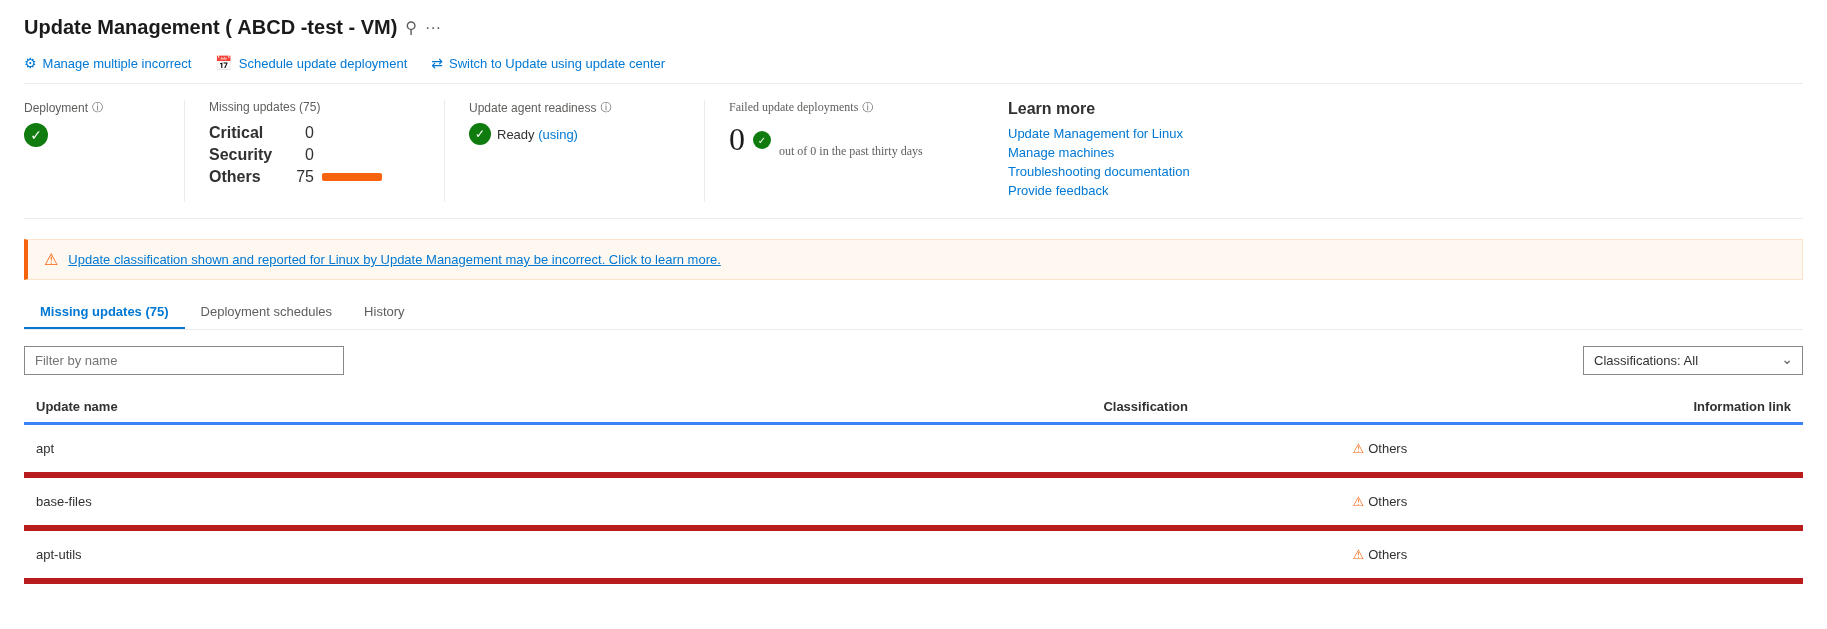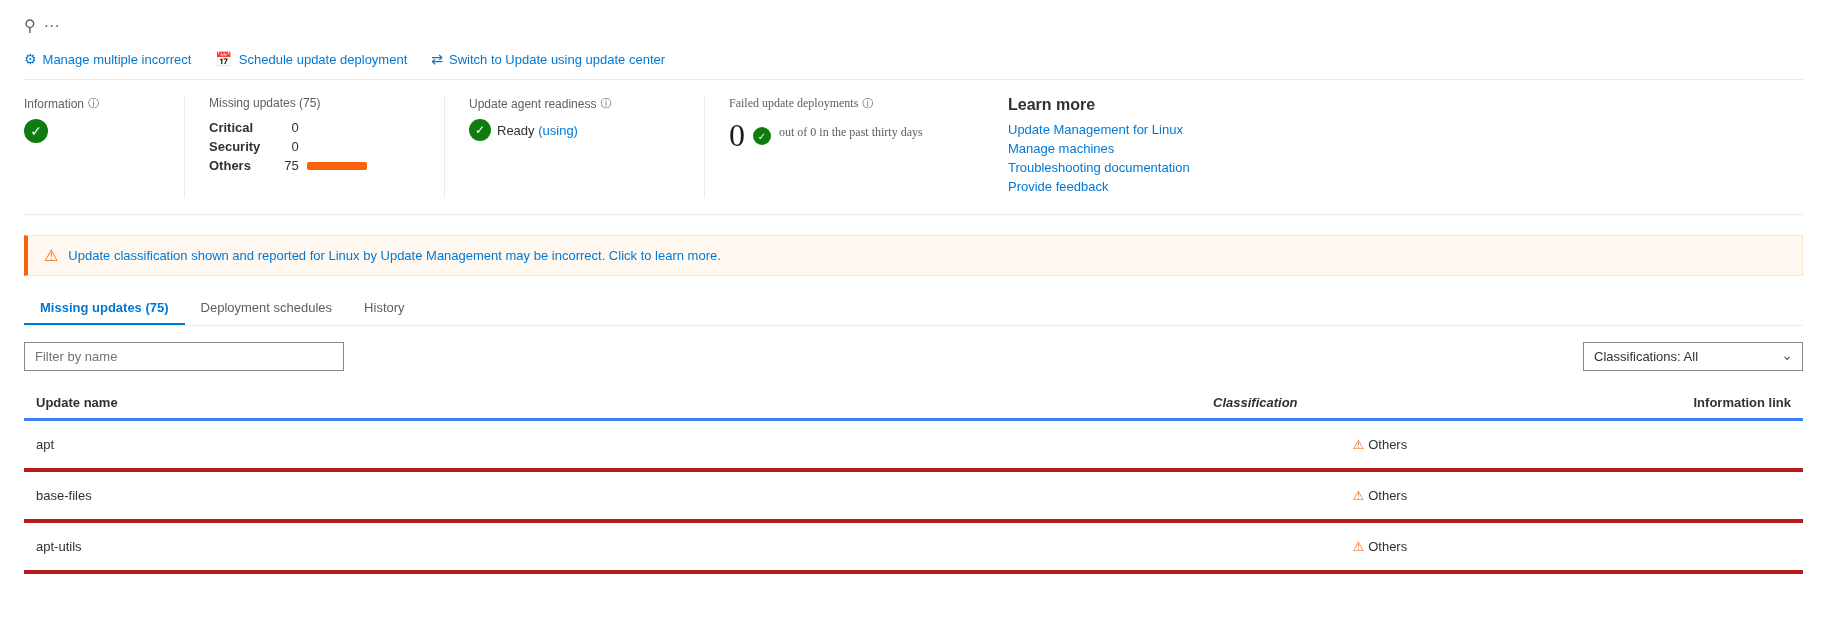--- a/index.html
+++ b/index.html
@@ -31,62 +31,65 @@
     
     .agent-ready { display: flex; align-items: center; gap: 6px; margin-top: 4px; }
     .ready-check { width: 22px; height: 22px; background: #107c10; border-radius: 50%; display: flex; align-items: center; justify-content: center; color: white; font-size: 12px; }
     .ready-text { font-size: 13px; color: #323130; }
     .ready-link { color: #0078d4; cursor: pointer; text-decoration: none; }
 
     
     .failed-deploys { display: flex; align-items: flex-start; gap: 8px; margin-top: 4px; }
     .failed-count { font-size: 32px; font-weight: 300; color: #1b1b1b; line-height: 1; }
     .failed-check { width: 18px; height: 18px; background: #107c10; border-radius: 50%; display: flex; align-items: center; justify-content: center; color: white; font-size: 10px; margin-top: 8px; }
-    .failed-desc { font-size: 12px; color: #605e5c; margin-top: 6px; }
+    .failed-desc { font-size: 12px; color: #605e5c; margin-top: 21px; }
 
     
     .learn-more { flex: 0 0 auto; min-width: 200px; }
     .learn-more-title { font-size: 16px; font-weight: 600; color: #323130; margin-bottom: 8px; }
     .learn-more a { display: block; color: #0078d4; font-size: 13px; text-decoration: none; margin-bottom: 4px; }
 
     
     .alert-banner { background: #fff8f0; border: 1px solid #fce4cc; border-left: 4px solid #f7630c; padding: 10px 16px; margin-bottom: 16px; display: flex; align-items: center; gap: 10px; }
     .alert-icon { color: #f7630c; font-size: 16px; }
     .alert-text { font-size: 13px; }
-    .alert-text a { color: #0078d4; cursor: pointer; }
+    .alert-text a { color: #0078d4; text-decoration: underline; cursor: pointer; }
 
     
     .tabs { display: flex; gap: 0; border-bottom: 1px solid #edebe9; margin-bottom: 16px; }
     .tab { padding: 8px 16px; cursor: pointer; font-size: 13px; color: #605e5c; border-bottom: 2px solid transparent; }
     .tab.active { color: #0078d4; border-bottom: 2px solid #0078d4; font-weight: 600; }
 
     
     .filter-row { display: flex; align-items: center; gap: 16px; margin-bottom: 16px; justify-content: space-between; }
     .filter-input { border: 1px solid #8a8886; padding: 6px 10px; font-size: 13px; width: 320px; color: #323130; outline: none; }
     .classifications-select { border: 1px solid #8a8886; padding: 6px 32px 6px 10px; font-size: 13px; color: #323130; min-width: 220px; appearance: none; background: #fff; cursor: pointer; outline: none; position: relative; }
     .select-wrapper { position: relative; display: inline-block; }
     .select-wrapper::after { content: '⌄'; position: absolute; right: 10px; top: 50%; transform: translateY(-60%); font-size: 14px; color: #605e5c; pointer-events: none; }
 
     
     .update-table { width: 100%; border-collapse: collapse; }
     .update-table th { font-size: 13px; font-weight: 600; color: #323130; padding: 8px 12px; border-bottom: 3px solid #3b82f6; text-align: left; }
-    .update-table td { font-size: 13px; color: #323130; padding: 16px 12px; border-bottom: 4px solid #b91c1c; }
+    .update-table td { font-size: 13px; color: #323130; padding: 16px 12px; border-bottom: 6px solid #b91c1c; }
     .th-name { width: 60%; }
     .th-classification { width: 20%; text-align: right; padding-right: 40px; }
     .th-info { width: 20%; text-align: right; }
     .warning-icon { color: #f7630c; font-size: 13px; }
 
     .stat-section.no-border { border-left: none; }
   </style>
 </head>
 <body>
 
 <div class="page">
 
   <div class="title-bar">
+    <h1>
+      Update Management ( <span>ABCD</span> -test - VM)
+    </h1>
     <span class="pin-icon" title="Pin">⚲</span>
     <span class="more-icon" title="More">···</span>
   </div>
 
   <div class="toolbar">
     <a class="toolbar-btn">
       <span class="toolbar-icon">⚙</span>
       <span>Manage multiple incorrect</span>
     </a>
     <a class="toolbar-btn">
@@ -96,31 +99,31 @@
     <a class="toolbar-btn">
       <span class="toolbar-icon">⇄</span>
       <span>Switch to Update using update center</span>
     </a>
   </div>
 
   <div class="stats-row">
 
     <div class="stat-section" style="max-width:160px;">
       <div class="stat-label">
-        <span>Information</span>
+        <span>Deployment</span>
         <span class="info-icon">ⓘ</span>
       </div>
       <div class="compliance-check">✓</div>
     </div>
 
     <div class="stat-section" style="max-width:260px;">
       <div class="stat-label">
         <span>Missing updates (75)</span>
       </div>
-      <table style="font-size:13px; border-collapse:collapse;">
+      <table style="font-size:16px; border-collapse:collapse;">
         <tbody>
             <tr>
           <td style="padding:2px 16px 2px 0; font-weight:600;">Critical</td>
           <td style="padding:2px 8px; text-align:right;">0</td>
           <td></td>
         </tr>
         <tr>
           <td style="padding:2px 16px 2px 0; font-weight:600;">Security</td>
           <td style="padding:2px 8px; text-align:right;">0</td>
           <td></td>
@@ -193,21 +196,21 @@
         <option>Classifications: Security</option>
         <option>Classifications: Others</option>
       </select>
     </div>
   </div>
 
   <table class="update-table">
     <thead>
       <tr>
         <th class="th-name">Update name</th>
-        <th class="th-classification" style="text-align:center; padding-right:40px;font-style:italic;">Classification</th>
+        <th class="th-classification" style="text-align:left; padding-right:40px;">Classification</th>
         <th class="th-info" style="text-align:right;">Information link</th>
       </tr>
     </thead>
     <tbody>
       <tr>
         <td>apt</td>
         <td style="text-align:right; padding-right:40px;">
           <span style="display:inline-flex; align-items:center; gap:4px;">
             <span class="warning-icon">⚠</span>
             <span>Others</span>

